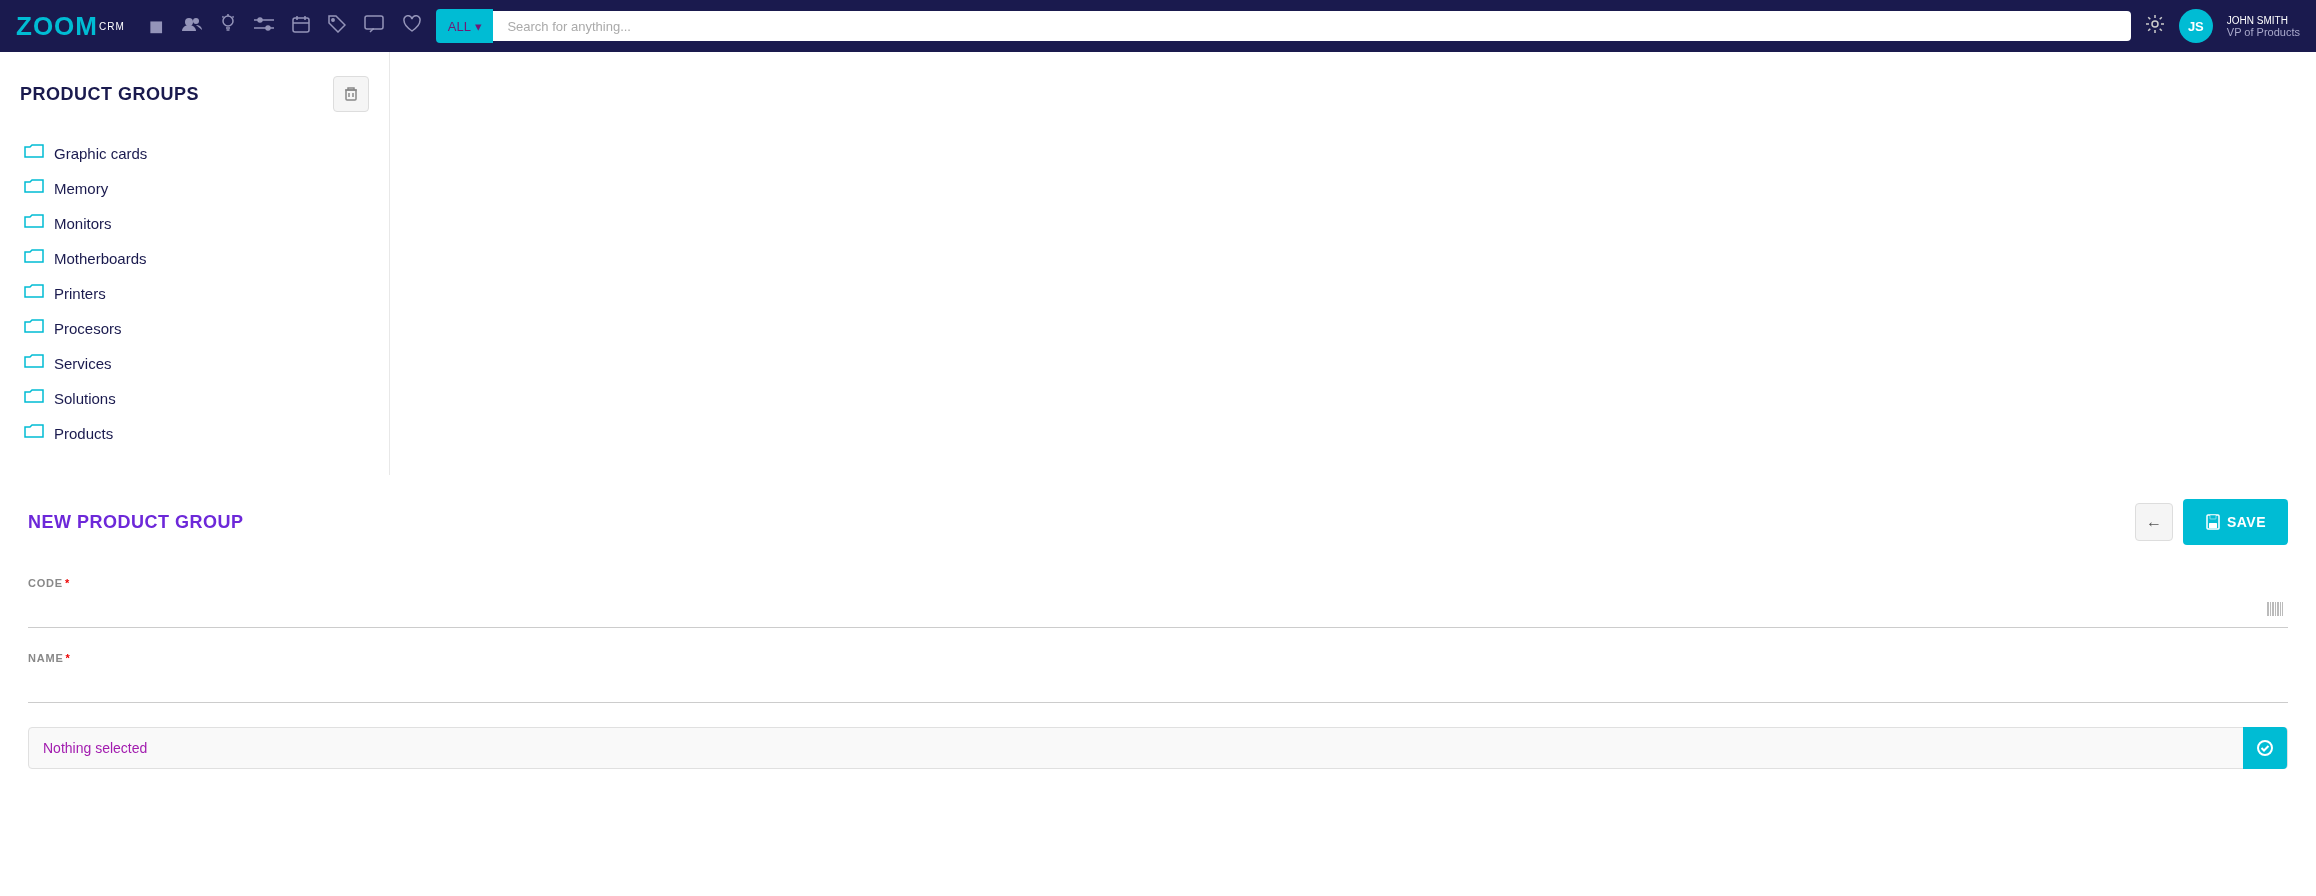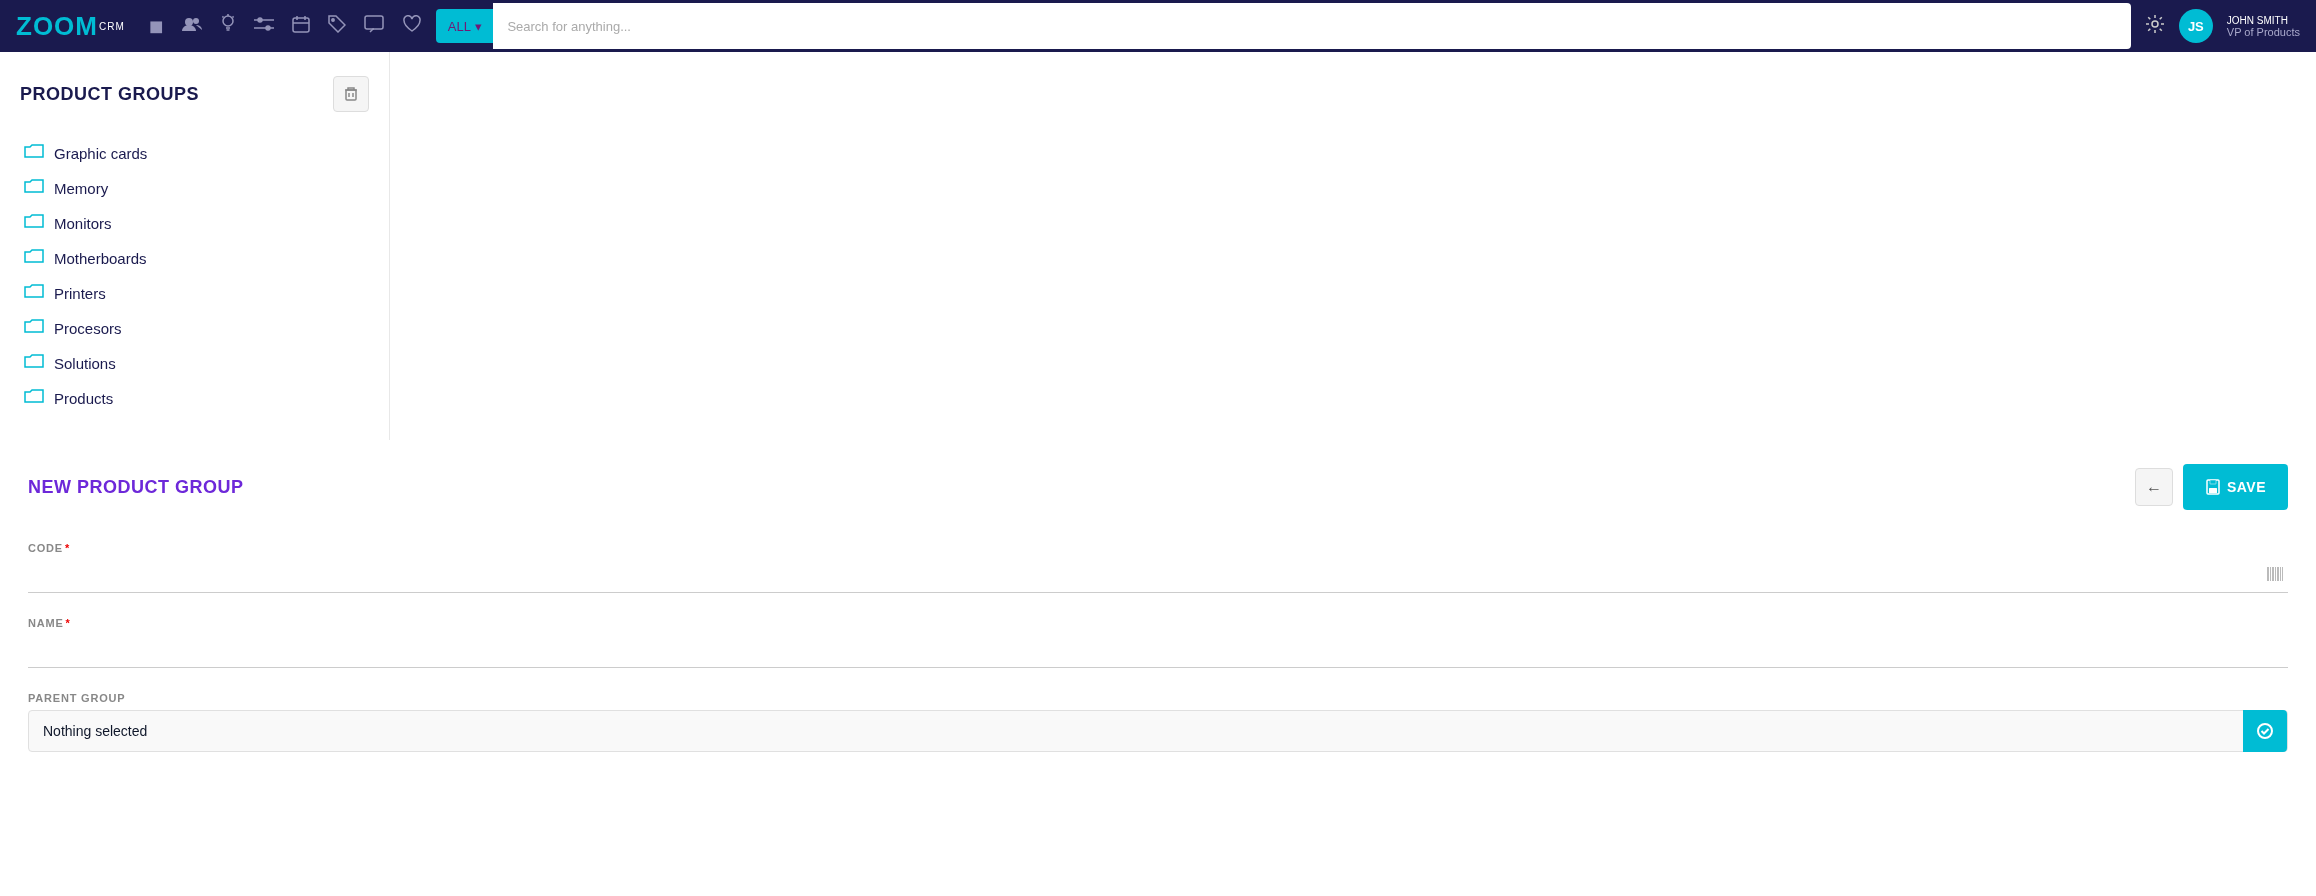--- a/index.html
+++ b/index.html
@@ -52,21 +52,21 @@
       padding: 0 12px;
       font-size: 13px;
       cursor: pointer;
       display: flex;
       align-items: center;
       gap: 4px;
       white-space: nowrap;
     }
     .search-input {
       flex: 1;
-      height: 46px;
+      height: 30px;
       border: none;
       outline: none;
       padding: 0 14px;
       font-size: 13px;
       border-radius: 0 4px 4px 0;
       color: #a16207;
     }
     .search-input::placeholder { color: #aaa; }
 
     .nav-right {
@@ -248,21 +248,21 @@
       align-items: center;
       border: 1px solid #e0e0e0;
       border-radius: 4px;
       background: #f9f9f9;
       height: 42px;
       margin-top: 4px;
     }
     .selector-text {
       flex: 1;
       padding: 0 14px;
-      color: #0f172a;
+      color: #a21caf;
       font-size: 14px;
     }
     .selector-confirm-btn {
       background: #00bcd4;
       border: none;
       border-radius: 0 4px 4px 0;
       width: 44px;
       height: 42px;
       display: flex;
       align-items: center;
@@ -412,20 +412,28 @@
         </span>
         <span>Printers</span>
       </li>
       <li class="group-item">
         <span class="folder-icon">
           <svg width="20" height="16" viewBox="0 0 20 16" fill="none" stroke="#00bcd4" stroke-width="1.5">
               <path d="M1 4h5l2-2h11v12H1V4z" fill="none"></path>
             </svg>
         </span>
         <span>Procesors</span>
+      </li>
+      <li class="group-item">
+        <span class="folder-icon">
+          <svg width="20" height="16" viewBox="0 0 20 16" fill="none" stroke="#00bcd4" stroke-width="1.5">
+              <path d="M1 4h5l2-2h11v12H1V4z" fill="none"></path>
+            </svg>
+        </span>
+        <span>Services</span>
       </li>
       <li class="group-item">
         <span class="folder-icon">
           <svg width="20" height="16" viewBox="0 0 20 16" fill="none" stroke="#00bcd4" stroke-width="1.5">
               <path d="M1 4h5l2-2h11v12H1V4z" fill="none"></path>
             </svg>
         </span>
         <span>Solutions</span>
       </li>
       <li class="group-item">
@@ -480,23 +488,20 @@
     <div class="form-group">
       <label class="form-label">
         <span>NAME</span><span class="required-star">*</span>
       </label>
       <div class="form-input-wrap">
         <input type="text" class="form-input" placeholder="" style="">
       </div>
     </div>
 
     <div class="form-group parent-group-section">
-      <label class="form-label">
-        <span>PARENT GROUP</span>
-      </label>
       <div class="parent-group-selector">
         <span class="selector-text">Nothing selected</span>
         <button class="selector-confirm-btn">
           <svg width="18" height="18" viewBox="0 0 18 18" fill="none" stroke="#fff" stroke-width="2">
               <circle cx="9" cy="9" r="7"></circle>
               <polyline points="5.5,9 8,11.5 12.5,7"></polyline>
             </svg>
         </button>
       </div>
     </div>

